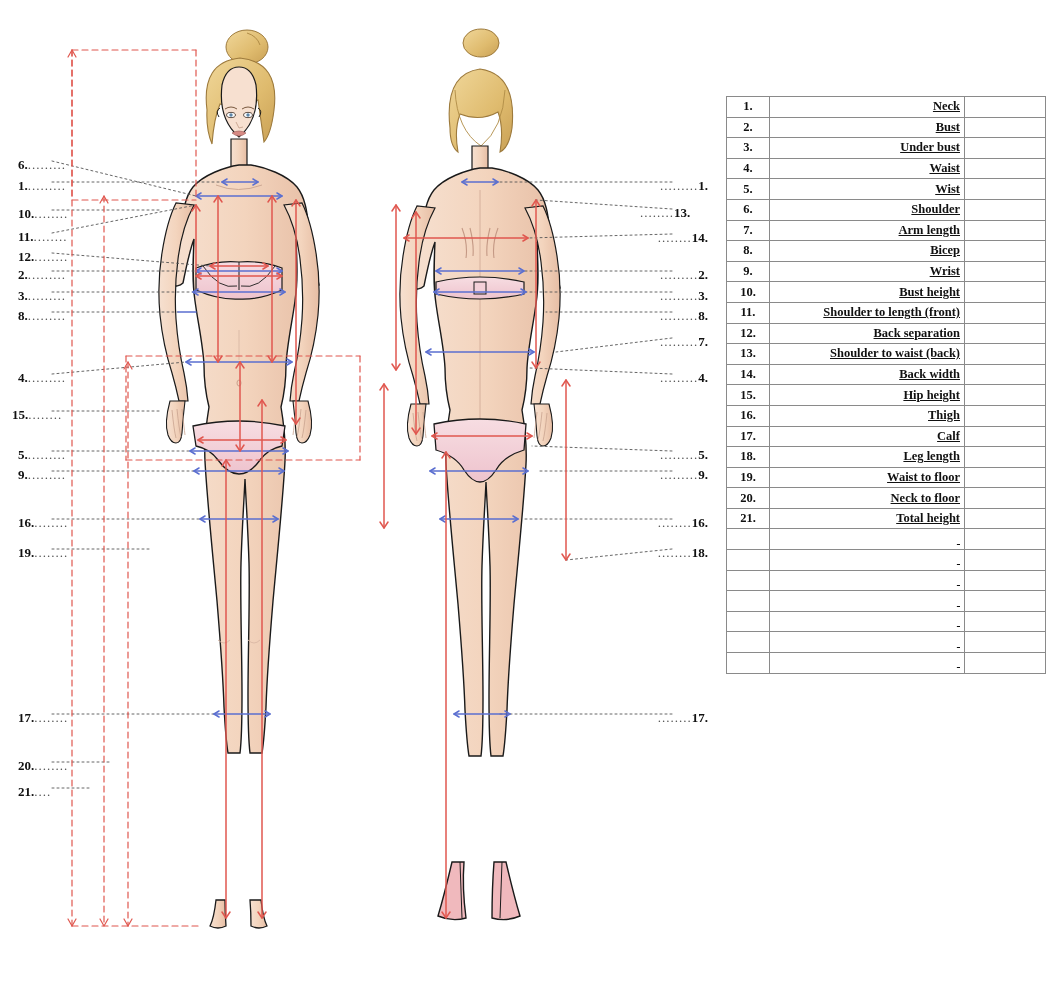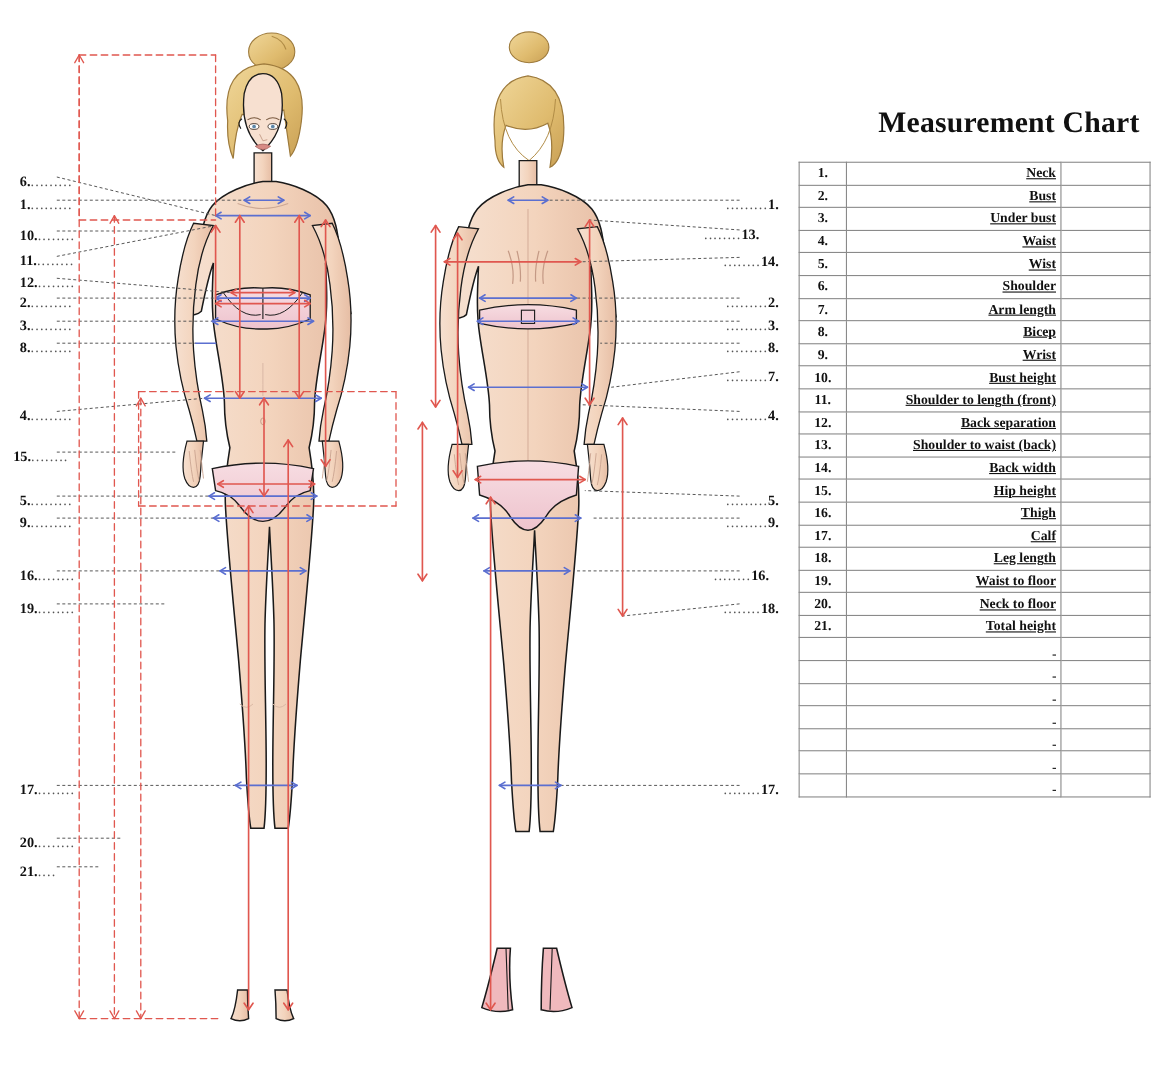--- a/index.html
+++ b/index.html
@@ -439,27 +439,26 @@
       <div class="side-label" style="left: 640px; top: 178px; text-align: right; width: 68px;"><span class="dots">.........</span><span>1.</span></div>
       <div class="side-label" style="left: 640px; top: 205px; text-align: left; width: 68px;"><span class="dots">........</span><span>13.</span></div>
       <div class="side-label" style="left: 640px; top: 230px; text-align: right; width: 68px;"><span class="dots">........</span><span>14.</span></div>
       <div class="side-label" style="left: 640px; top: 267px; text-align: right; width: 68px;"><span class="dots">.........</span><span>2.</span></div>
       <div class="side-label" style="left: 640px; top: 288px; text-align: right; width: 68px;"><span class="dots">.........</span><span>3.</span></div>
       <div class="side-label" style="left: 640px; top: 308px; text-align: right; width: 68px;"><span class="dots">.........</span><span>8.</span></div>
       <div class="side-label" style="left: 640px; top: 334px; text-align: right; width: 68px;"><span class="dots">.........</span><span>7.</span></div>
       <div class="side-label" style="left: 640px; top: 370px; text-align: right; width: 68px;"><span class="dots">.........</span><span>4.</span></div>
       <div class="side-label" style="left: 640px; top: 447px; text-align: right; width: 68px;"><span class="dots">.........</span><span>5.</span></div>
       <div class="side-label" style="left: 640px; top: 467px; text-align: right; width: 68px;"><span class="dots">.........</span><span>9.</span></div>
-      <div class="side-label" style="left: 640px; top: 515px; text-align: center; width: 68px; font-family: Liberation Serif, serif;"><span class="dots">........</span><span>16.</span></div>
+      <div class="side-label" style="left: 640px; top: 515px; text-align: right; width: 68px; font-family: Liberation Serif, serif;"><span class="dots">........</span><span>16.</span></div>
       <div class="side-label" style="left: 640px; top: 545px; text-align: right; width: 68px;"><span class="dots">........</span><span>18.</span></div>
       <div class="side-label" style="left: 640px; top: 710px; text-align: right; width: 68px;"><span class="dots">........</span><span>17.</span></div>
     </div>
 
   <div id="chart">
-    <div id="chart-title">Measurement Chart</div>
     <table class="measure">
       <tbody id="measure-body">
           <tr>
             <td class="num">1.</td>
             <td class="name">Neck</td>
             <td class="val"></td>
           </tr>
           <tr>
             <td class="num">2.</td>
             <td class="name">Bust</td>

